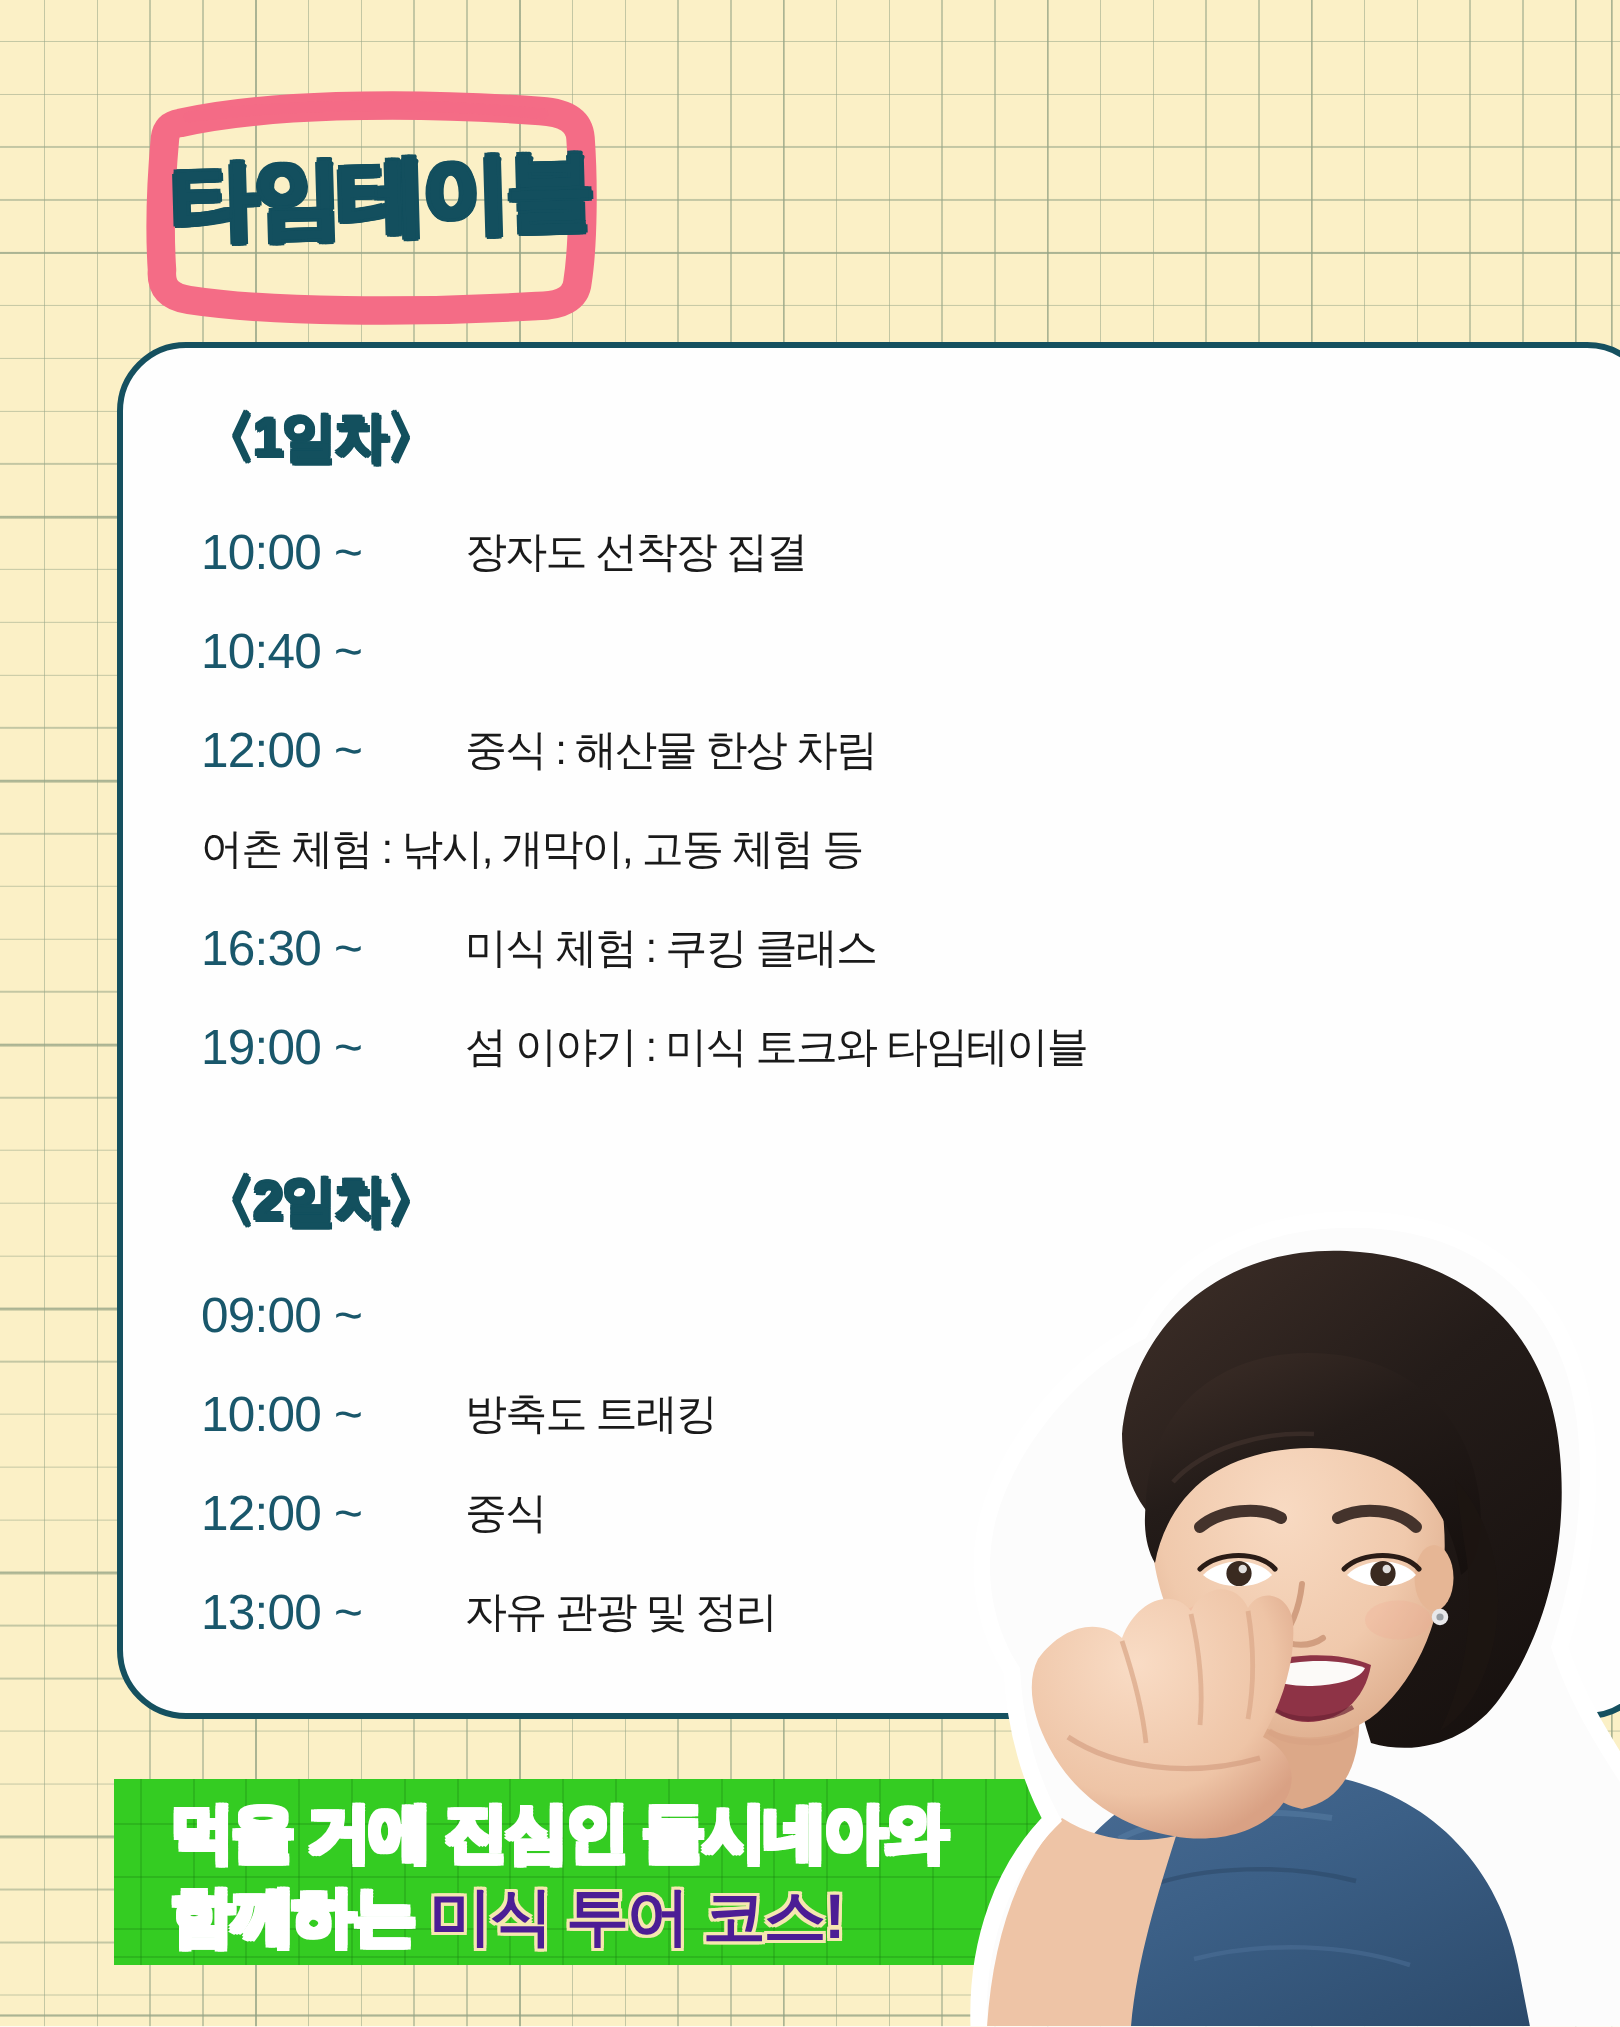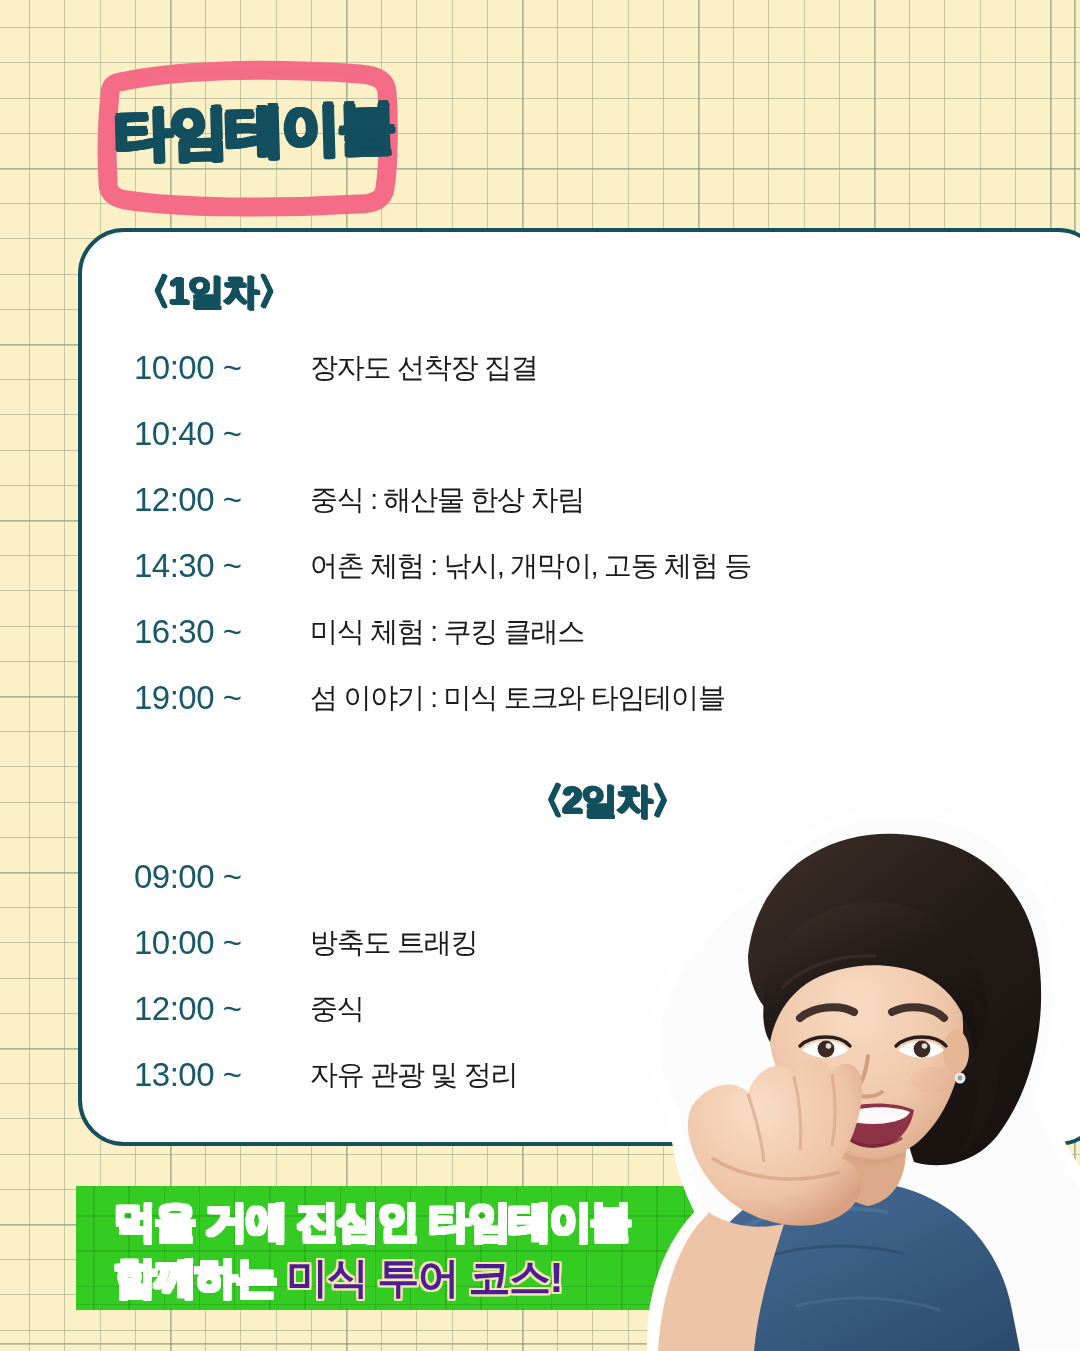--- a/index.html
+++ b/index.html
@@ -85,21 +85,21 @@
     font-size:36px;
     font-weight:700;
     color:#13505E;
     letter-spacing:-1px;
     text-shadow:
       1.4px 0 0 #13505E, -1.4px 0 0 #13505E,
       0 1.4px 0 #13505E, 0 -1.4px 0 #13505E,
       1.4px 1.4px 0 #13505E, -1.4px -1.4px 0 #13505E;
     margin-bottom:18px;
   }
-  .day-heading.second { margin-top:46px;text-align:center; }
+  .day-heading.second { margin-top:46px; }
 
   
   .row {
     display:flex;
     align-items:center;
     height:66px;
   }
   .row .time {
     flex:0 0 176px;
     font-size:33px;
@@ -198,21 +198,20 @@
         <span class="desc">장자도 선착장 집결</span>
       </div>
       <div class="row">
         <span class="time">10:40 ~</span>
       </div>
       <div class="row">
         <span class="time">12:00 ~</span>
         <span class="desc">중식 : 해산물 한상 차림</span>
       </div>
       <div class="row">
-        <span class="time">14:30 ~</span>
         <span class="desc">어촌 체험 : 낚시, 개막이, 고동 체험 등</span>
       </div>
       <div class="row">
         <span class="time">16:30 ~</span>
         <span class="desc">미식 체험 : 쿠킹 클래스</span>
       </div>
       <div class="row">
         <span class="time">19:00 ~</span>
         <span class="desc">섬 이야기 : 미식 토크와 타임테이블</span>
       </div>
@@ -234,21 +233,21 @@
         <span class="time">13:00 ~</span>
         <span class="desc">자유 관광 및 정리</span>
       </div>
 
     </div>
   </div>
 
   <div class="banner">
     <div class="banner-grid"></div>
     <div class="banner-text">
-      <div class="banner-line">먹을 거에 진심인 타임테이블</div>
+      <div class="banner-line">먹을 거에 진심인 둘시네아와</div>
       <div class="banner-line"><span>함께하는 </span><span class="accent">미식 투어 코스!</span></div>
     </div>
   </div>
 
   <div class="photo">
     <svg width="484" height="545" viewBox="0 0 484 545" aria-hidden="true">
       <defs>
         <clipPath id="photoClip">
           <path d="M 168,86 C 196,30 262,6 330,14 C 398,22 446,68 455,140
                    C 462,196 452,248 438,292 C 450,330 470,360 484,382

